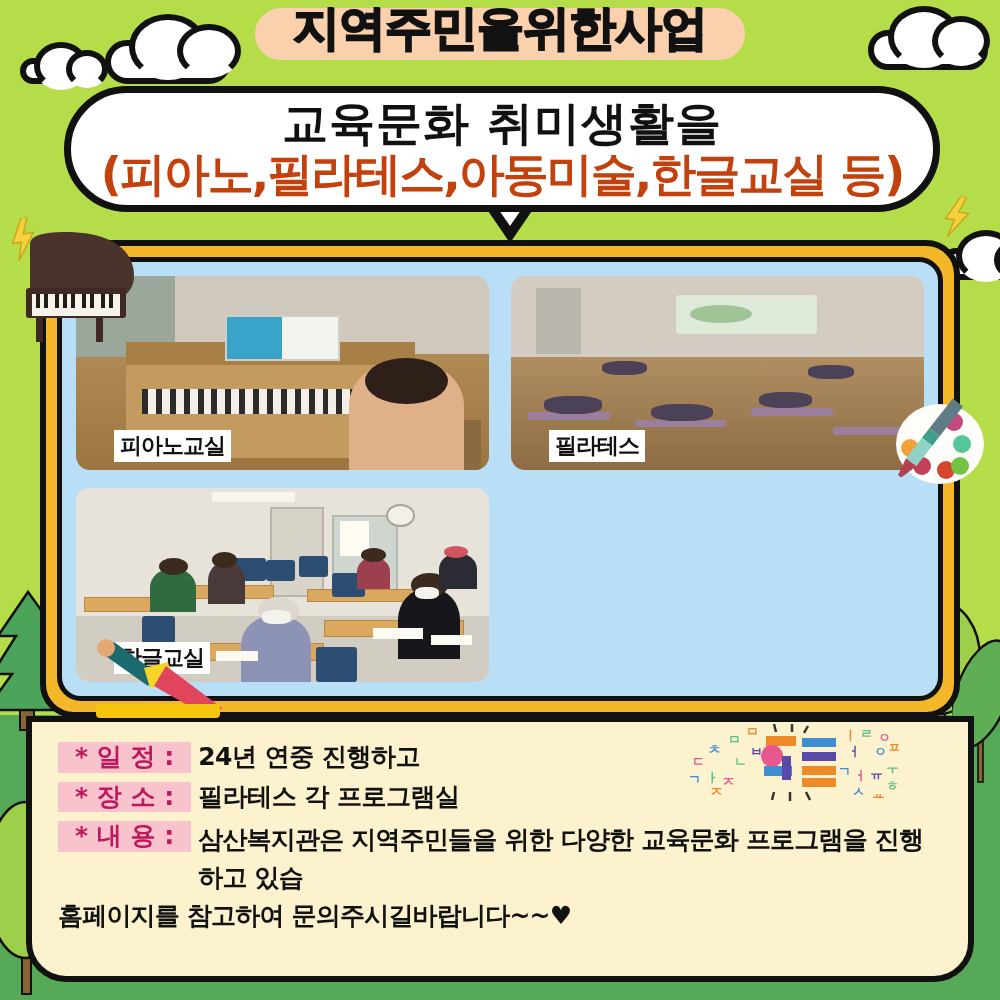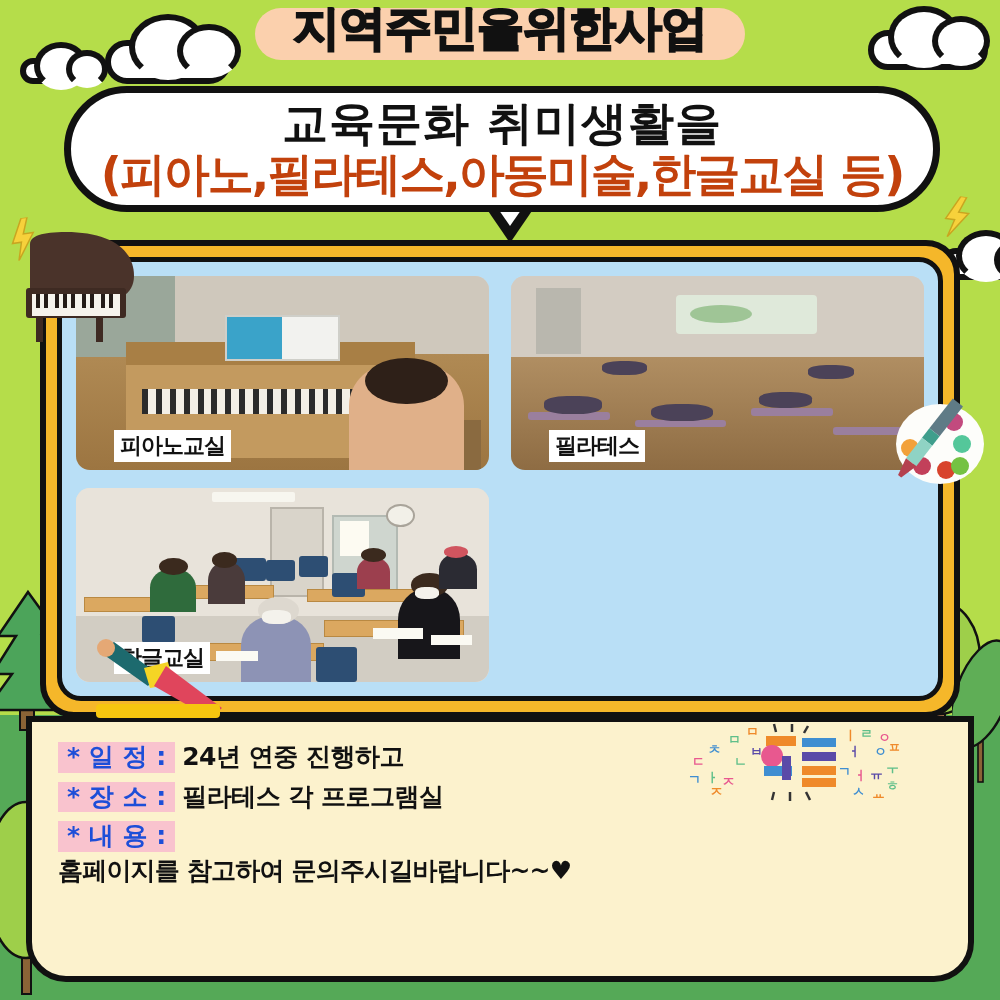--- a/index.html
+++ b/index.html
@@ -196,22 +196,22 @@
   .deco-hangul { position:absolute; left:688px; top:722px; z-index:8; }
 
   
   .info {
     position:absolute; left:26px; top:716px; width:948px; height:266px;
     background:#fcf2cd; border:6px solid #111; border-radius:0 0 40px 40px;
     z-index:7; padding:20px 22px 0 26px;
   }
   .info-row { display:flex; align-items:flex-start; margin-bottom:9px; }
   .lbl {
-    background:#f9c3ce; color:#1d4ed8; font-weight:bold; font-size:25px;
-    padding:0 9px; letter-spacing:0px; white-space:nowrap;
+    background:#f9c3ce; color:#be185d; font-weight:bold; font-size:25px;
+    padding:0 17px; letter-spacing:0px; white-space:nowrap;
     font-family:"DejaVu Sans", sans-serif; line-height:1.22;
   }
   .val {
     color:#111; font-weight:bold; font-size:25px; margin-left:7px;
     letter-spacing:-0.5px; line-height:1.22;
     font-family:"DejaVu Sans", sans-serif;
   }
   .body-text {
     color:#111; font-weight:bold; font-size:25px; letter-spacing:-0.8px;
     line-height:1.52; font-family:"DejaVu Sans", sans-serif;
@@ -450,19 +450,20 @@
     </div>
 
     <div class="info-row">
       <span class="lbl">* 장 소 :</span>
       <span class="val">필라테스 각 프로그램실</span>
     </div>
 
     <div class="content-wrap">
       <div class="content-first">
         <span class="lbl">* 내 용 :</span>
+        <span class="body-text" style="margin-left:7px;">삼산복지관은 지역주민들을 위한 다양한 교육문화 프로그램을 진행하고 있습</span>
       </div>
       <div class="body-text">홈페이지를 참고하여 문의주시길바랍니다~~♥</div>
     </div>
 
   </div>
 
 </div>
 
 </body></html>

